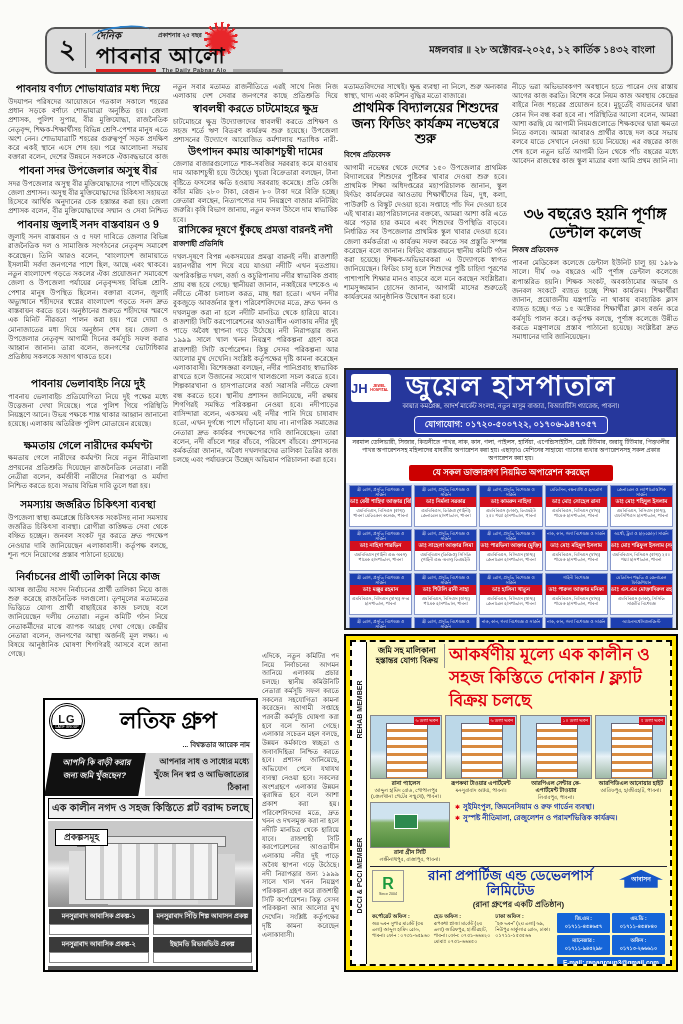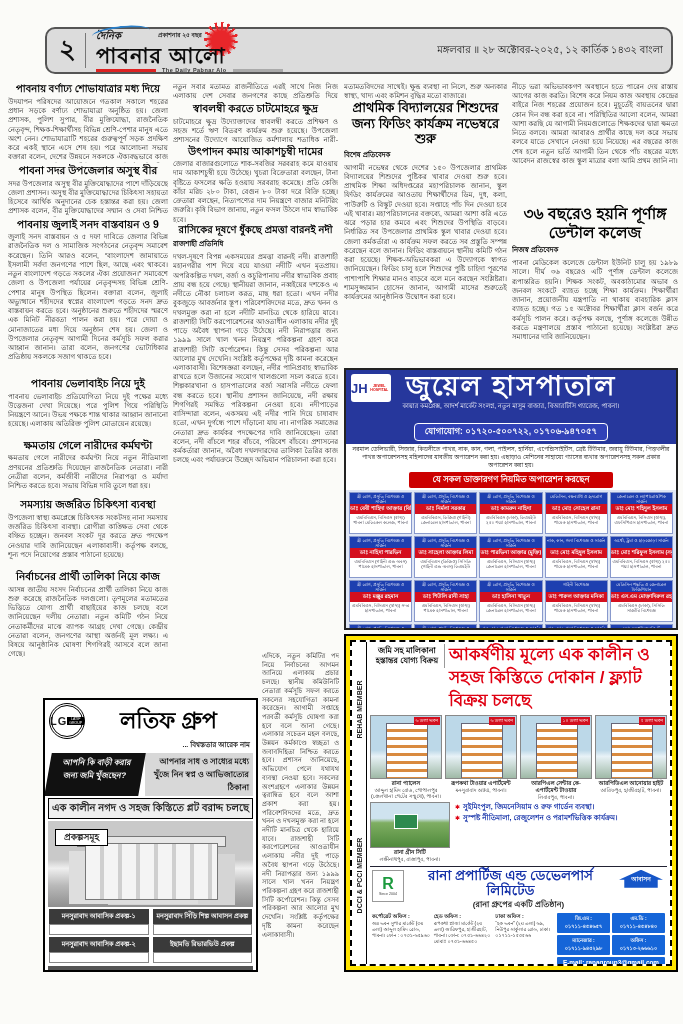--- a/index.html
+++ b/index.html
@@ -15,33 +15,33 @@
   .swoosh{position:absolute;left:6px;top:-2px;width:58px;height:12px;border-top:2px solid #2a7fc9;border-radius:50%;transform:rotate(-6deg);}
   .badge{position:absolute;left:72px;top:2px;font-size:6px;font-weight:bold;color:#222;}
   .mast-main{position:relative;font-size:21px;font-weight:bold;color:#0c0c0c;letter-spacing:1px;line-height:1;z-index:2;}
   .sun{position:absolute;left:118px;top:-6px;width:34px;height:34px;border-radius:50%;z-index:1;
        background:radial-gradient(circle at 50% 55%,#e8262a 0 38%,rgba(232,38,42,.85) 45%,transparent 60%),
        repeating-conic-gradient(#e8262a 0 9deg,transparent 9deg 24deg);}
   .mast-sub{display:flex;align-items:center;gap:6px;margin-top:1px;}
   .redbar{height:3px;width:60px;background:#d22;}
   .mast-eng{font-size:5.5px;color:#333;font-weight:bold;letter-spacing:.5px;}
   .graybar{height:3px;width:50px;background:#aaa;}
-  .dateline{margin-left:auto;padding-right:8px;font-size:10px;font-weight:normal;color:#111;}
+  .dateline{margin-left:auto;padding-right:16px;font-size:10px;font-weight:bold;color:#111;}
   
   .col{position:absolute;overflow:hidden;}
   .hl{font-size:10.5px;font-weight:bold;text-align:center;line-height:1.2;margin:1px 0 2px;color:#000;white-space:nowrap;overflow:hidden;}
   .hl.wrap{white-space:normal;}
   .hl.big{font-size:13px;}
   .hl.huge{font-size:15.5px;}
   .by{font-size:7px;font-weight:bold;margin:0 0 2px;color:#000;}
   .p{font-size:7px;line-height:1.32;text-align:justify;color:#222;overflow:hidden;}
   
   .latif{position:absolute;left:43px;top:698px;width:215px;height:274px;border:2px solid #000;background:#fff;box-sizing:border-box;overflow:hidden;}
   .lt-head{display:flex;align-items:center;padding:3px 4px 0;}
-  .lg-logo{width:30px;height:30px;border:3px double #000;border-radius:50%;display:flex;flex-direction:row;align-items:center;justify-content:center;flex:0 0 auto;text-align:center;}
+  .lg-logo{width:30px;height:30px;border:3px double #000;border-radius:50%;display:flex;flex-direction:column;align-items:center;justify-content:center;flex:0 0 auto;text-align:center;}
   .lg-logo b{font-size:11px;letter-spacing:1px;}
   .lg-logo i{font-size:3.5px;font-style:normal;background:#000;color:#fff;padding:0 2px;}
   .lt-title{flex:1;text-align:center;font-size:22px;font-weight:bold;color:#000;line-height:1;}
   .lt-tag{text-align:right;font-size:7px;font-weight:bold;color:#222;padding:0 6px 2px;}
   .lt-row{display:flex;gap:3px;padding:0 3px;}
   .lt-q1{background:#111;color:#fff;font-size:8px;font-weight:bold;padding:3px 6px;transform:skew(-10deg);width:40%;text-align:center;}
   .lt-q2{background:#d8d8d8;color:#111;font-size:8px;font-weight:bold;padding:2px 4px;flex:1;text-align:right;}
   .lt-band{margin:2px 3px;border:1px solid #000;background:#efefef;font-size:10px;font-weight:bold;text-align:center;padding:1px;}
   .lt-photo{position:relative;margin:0 3px;height:86px;background:linear-gradient(#c9c9c9 0 45%,#efefef 55%,#b9b9b9 75%,#8f8f8f);overflow:hidden;}
   .lt-photo .bldg{position:absolute;left:18%;top:26%;width:64%;height:64%;background:repeating-linear-gradient(90deg,#f4f4f4 0 14px,#cfcfcf 14px 18px);border:1px solid #777;box-shadow:-18px 6px 0 -2px #dedede,20px 8px 0 -3px #d5d5d5;}
@@ -53,31 +53,31 @@
   .lt-hot{display:flex;align-items:center;gap:4px;background:#555;margin:1px 3px;padding:1px 3px;}
   .lt-hot span{color:#fff;font-size:11px;font-weight:bold;letter-spacing:1px;}
   
   .hosp{position:absolute;left:344px;top:368px;width:334px;height:262px;border:2px solid #222;background:#fff;box-sizing:border-box;overflow:hidden;}
   .hs-top{position:relative;background:#26379c;color:#fff;text-align:center;padding:2px 2px 3px;}
   .hs-logo{position:absolute;left:5px;top:4px;width:40px;height:28px;background:#fff;border-radius:3px;color:#d11;display:flex;flex-direction:row;align-items:center;justify-content:center;}
   .hs-logo b{font-size:13px;color:#26379c;}
   .hs-logo i{font-size:3.6px;font-style:normal;color:#d11;font-weight:bold;}
   .hs-title{font-size:27px;font-weight:bold;line-height:1.05;letter-spacing:2px;}
   .hs-addr{font-size:6.5px;margin-top:1px;}
-  .hs-contact{display:inline-block;background:#3142b8;border:1px solid #fff;border-radius:4px;font-size:8.5px;font-weight:bold;padding:1px 10px;margin-top:11px;}
+  .hs-contact{display:inline-block;background:#3142b8;border:1px solid #fff;border-radius:4px;font-size:8.5px;font-weight:bold;padding:1px 10px;margin-top:4px;}
   .hs-serv{font-size:6px;text-align:center;color:#111;padding:2px 4px;line-height:1.3;}
   .hs-band{width:62%;margin:0 auto 2px;background:#c00;color:#fff;font-size:8.5px;font-weight:bold;text-align:center;padding:1px 0;border-radius:2px;}
   .doc-grid{display:grid;grid-template-columns:repeat(5,1fr);gap:2px;padding:2px 3px;background:#dfe6f5;}
   .doc{background:#fff;border:1px solid #8899cc;overflow:hidden;}
   .doc .dq{background:#1d3fb0;color:#fff;font-size:4.4px;text-align:center;padding:1px;line-height:1.15;height:9px;overflow:hidden;}
   .doc .dn{background:#d40f1e;color:#fff;font-size:5.4px;font-weight:bold;text-align:center;padding:1px 0;white-space:nowrap;overflow:hidden;}
   .doc .dd{font-size:4.4px;color:#223;text-align:center;padding:1px;height:17px;line-height:1.2;overflow:hidden;}
   
   .rana{position:absolute;left:344px;top:634px;width:334px;height:338px;background:#ffe400;border:2px solid #000;box-sizing:border-box;padding:4px;}
-  .rn-in{position:relative;width:100%;height:100%;background:#ffffff;border:2px dashed #000;box-sizing:border-box;overflow:hidden;}
+  .rn-in{position:relative;width:100%;height:100%;background:#fef9c3;border:2px dashed #000;box-sizing:border-box;overflow:hidden;}
   .rn-strip{position:absolute;left:0;top:0;bottom:0;width:14px;border-right:1px solid #000;background:#fff;}
   .rn-strip span{position:absolute;left:50%;font-size:7px;font-weight:bold;white-space:nowrap;transform:translateX(-50%) rotate(-90deg);transform-origin:center;}
   .rn-strip .s1{top:64px;}
   .rn-strip .s2{top:230px;}
   .rn-main{margin-left:15px;padding:2px 3px;}
   .rn-row1{display:flex;gap:4px;align-items:flex-start;}
   .rn-note{width:70px;font-size:8px;font-weight:bold;color:#000;text-align:center;line-height:1.25;border-right:1px solid #999;padding:2px;}
   .rn-head{flex:1;color:#e00012;font-size:17px;font-weight:bold;line-height:1.35;}
   .rn-bldgs{display:grid;grid-template-columns:repeat(4,1fr);gap:3px;margin-top:2px;}
   .bimg{position:relative;height:62px;border:1px solid #888;overflow:hidden;background:linear-gradient(#bcd8e8 0 55%,#e8f2f7 65%,#9fb9a6);}

